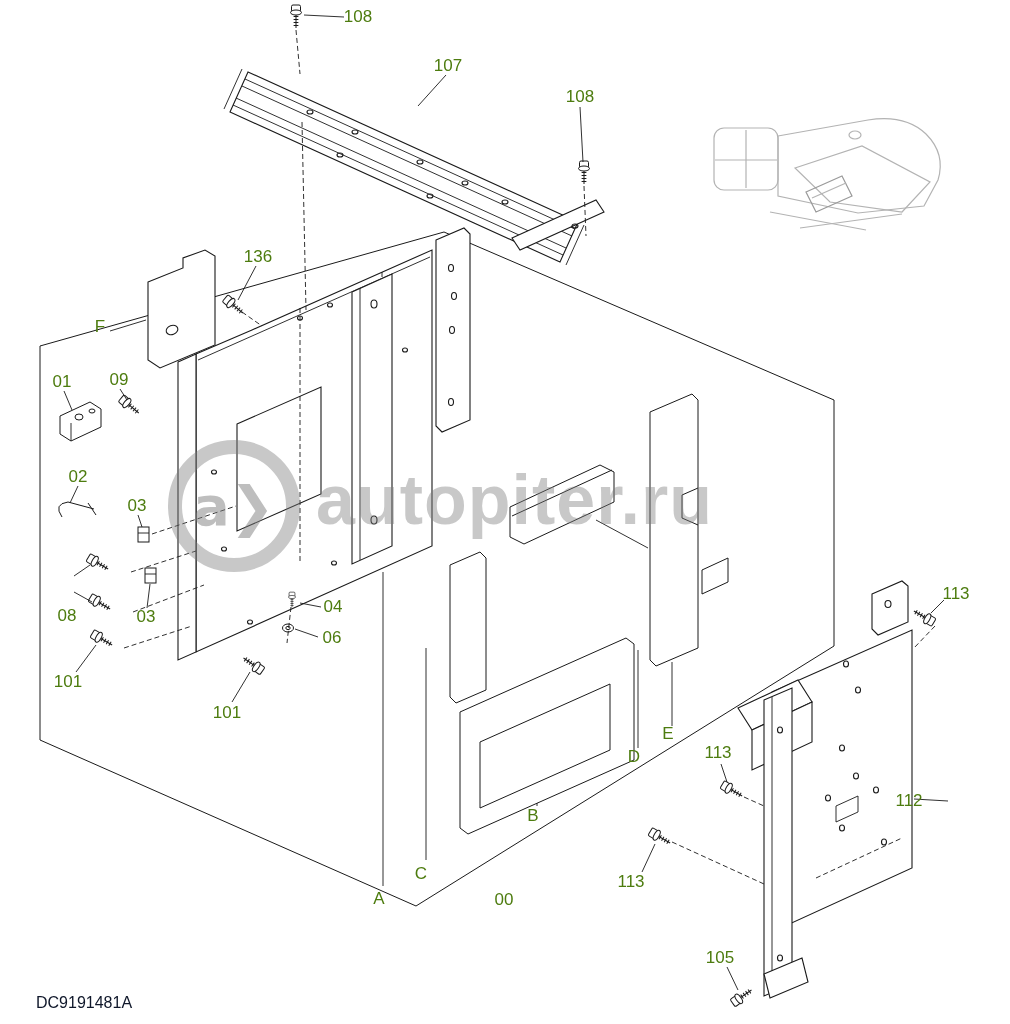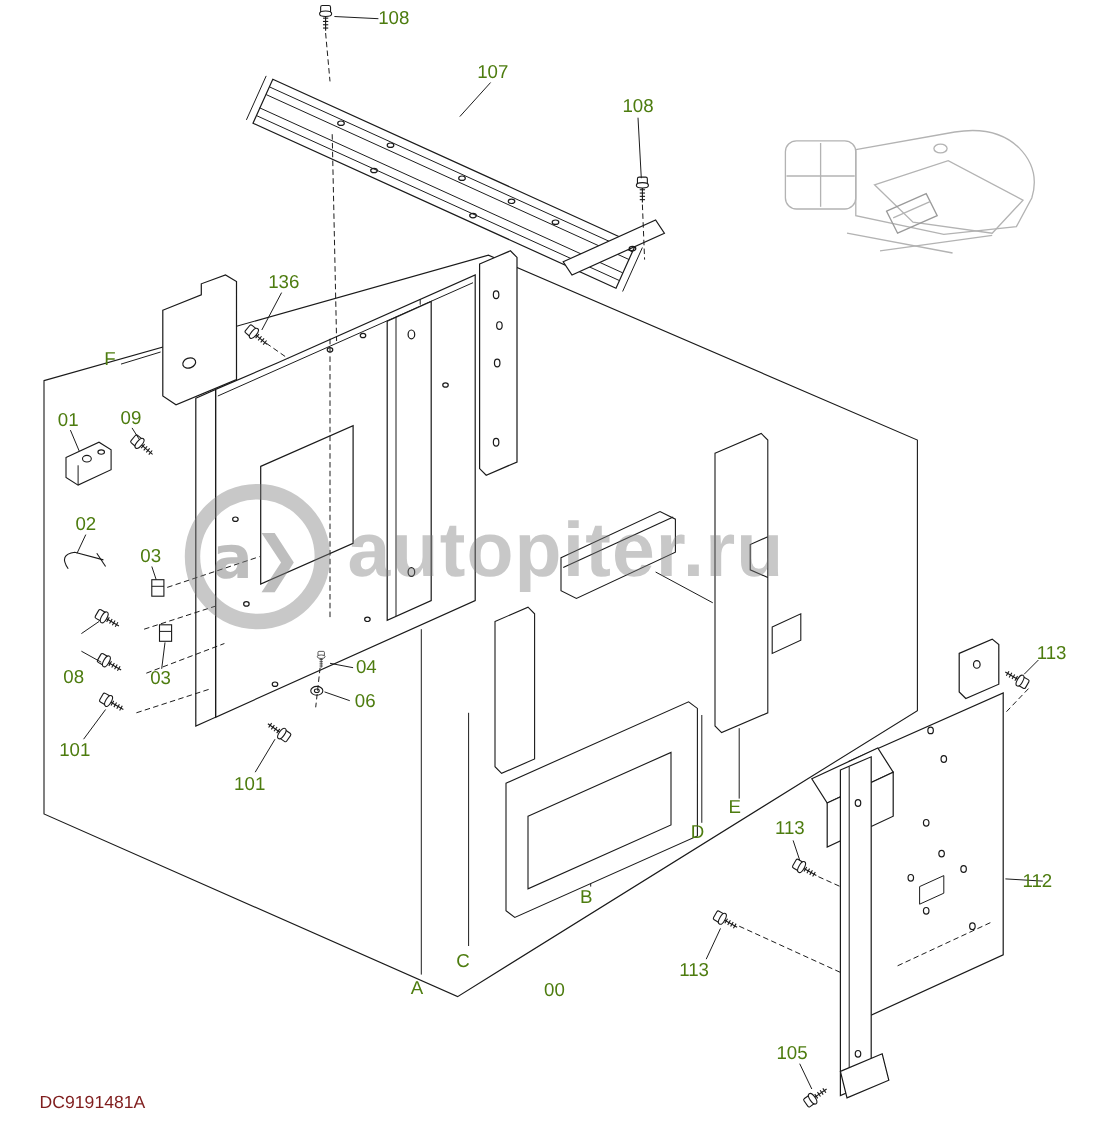--- a/index.html
+++ b/index.html
@@ -1,21 +1,21 @@
 <!DOCTYPE html>
 <html><head>
 <meta charset="utf-8">
 <style>
   html,body{margin:0;padding:0;background:#fff;}
   .canvas{position:relative;width:1010px;height:1024px;background:#ffffff;
           font-family:"Liberation Sans",sans-serif;overflow:hidden;}
   svg.linework{position:absolute;left:0;top:0;z-index:1;}
   .plabel{position:absolute;transform:translate(-50%,-50%);font-size:17px;color:#4d7c0f;
           z-index:3;white-space:nowrap;}
-  .drawing-code{position:absolute;left:36px;top:994px;font-size:16px;color:#7f1d1d;z-index:3;}
+  .drawing-code{position:absolute;left:36px;top:994px;font-size:16px;color:#0f172a;z-index:3;}
   .watermark{position:absolute;left:0;top:0;width:100%;height:100%;z-index:2;pointer-events:none;}
   .wm-logo{position:absolute;left:168px;top:440px;width:104px;height:104px;
            border:14px solid rgba(125,125,125,.42);border-radius:50%;
            display:flex;align-items:center;justify-content:center;
            font-weight:bold;font-size:54px;color:rgba(125,125,125,.5);
            font-family:"DejaVu Sans",sans-serif;}
   .wm-text{position:absolute;left:316px;top:460px;font-size:70px;font-weight:bold;
            color:rgba(125,125,125,.42);letter-spacing:1px;
            font-family:Liberation Sans, sans-serif;}
 </style>
@@ -235,21 +235,21 @@
   <div class="plabel" style="left:137px;top:506px">03</div>
   <div class="plabel" style="left:67px;top:616px">08</div>
   <div class="plabel" style="left:146px;top:617px">03</div>
   <div class="plabel" style="left:333px;top:607px">04</div>
   <div class="plabel" style="left:332px;top:638px">06</div>
   <div class="plabel" style="left:68px;top:682px">101</div>
   <div class="plabel" style="left:227px;top:713px">101</div>
   <div class="plabel" style="left:956px;top:594px">113</div>
   <div class="plabel" style="left:718px;top:753px">113</div>
   <div class="plabel" style="left:631px;top:882px">113</div>
-  <div class="plabel" style="left:943px;top:801px">112</div>
+  <div class="plabel" style="left:909px;top:801px">112</div>
   <div class="plabel" style="left:720px;top:958px">105</div>
   <div class="plabel" style="left:379px;top:899px">A</div>
   <div class="plabel" style="left:421px;top:874px">C</div>
   <div class="plabel" style="left:533px;top:816px">B</div>
   <div class="plabel" style="left:634px;top:757px">D</div>
   <div class="plabel" style="left:668px;top:734px">E</div>
   <div class="plabel" style="left:504px;top:900px">00</div>
 
   <div class="drawing-code">DC9191481A</div>
 </div>

